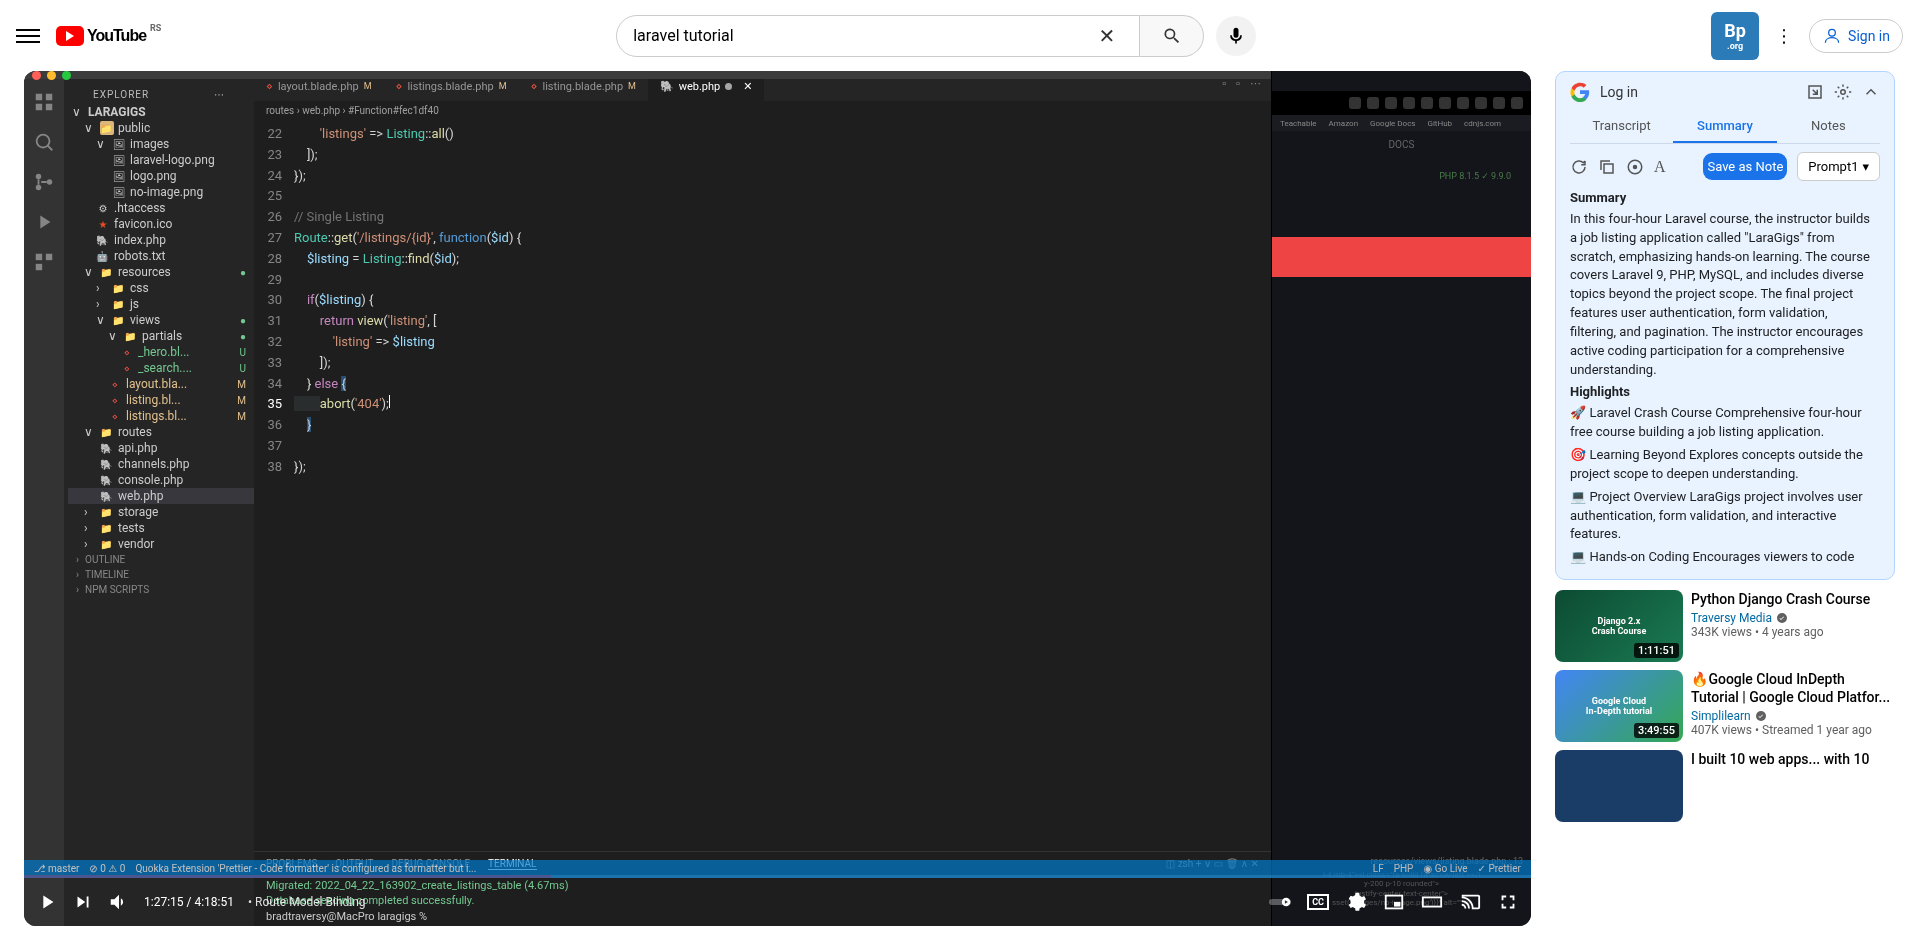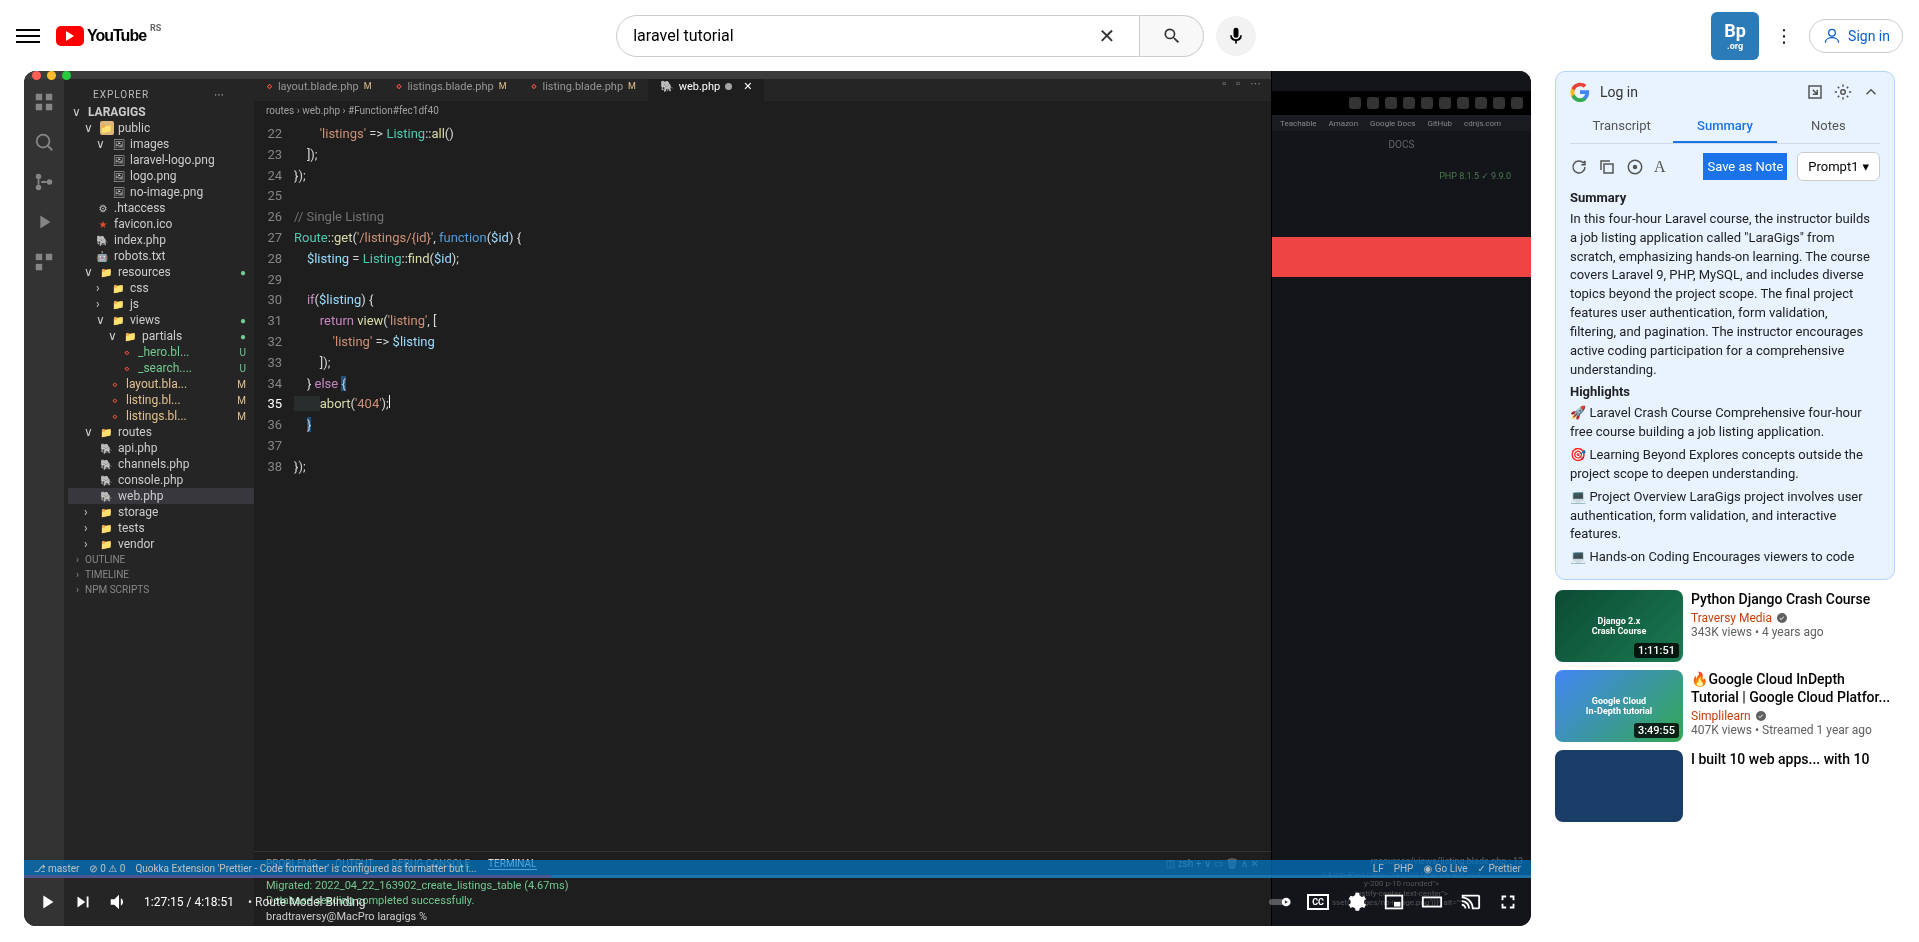--- a/index.html
+++ b/index.html
@@ -96,37 +96,37 @@
 .g-icon{display:inline-flex;align-items:center;justify-content:center;}
 .ext-login{flex:1;font-size:14px;color:#333;}
 .ext-header-icons{display:flex;gap:10px;color:#555;}
 .ext-header-icons svg{width:18px;height:18px;cursor:pointer;}
 .ext-tabs { display: flex; border-bottom: 1px solid #cbd9ea; }
 .ext-tab { flex: 1; text-align: center; padding: 8px; font-size: 13px; color: #555; cursor: pointer; }
 .ext-tab.active { color: #1a73e8; border-bottom: 2px solid #1a73e8; font-weight: 500; }
 .ext-toolbar { display: flex; align-items: center; gap: 10px; padding: 8px 0; }
 .ext-toolbar svg { width: 18px; height: 18px; color:#555; cursor:pointer;}
 .ext-toolbar .txt-icon{font-family:serif;font-size:16px;color:#555;cursor:pointer;}
-.save-note { background: #1a73e8; color: #fff; border-radius: 0; padding: 6px 4px; font-size: 13px; cursor: pointer; text-align: center; }
+.save-note { background: #1a73e8; color: #fff; border-radius: 9px; padding: 6px 4px; font-size: 13px; cursor: pointer; text-align: center; }
 .prompt-btn { border: 1px solid #ccc; border-radius: 6px; padding: 6px 10px; font-size: 13px; display:flex;align-items:center;gap:4px;cursor:pointer;background:#fff;}
 .ext-content { max-height: 380px; overflow-y: auto; font-size: 13px; line-height: 1.45; color: #202124; padding-right:6px;}
 .ext-content::-webkit-scrollbar{width:8px;}
 .ext-content::-webkit-scrollbar-thumb{background:#bbb;border-radius:4px;}
 .ext-content h4 { font-size: 13px; font-weight: bold; margin-bottom:2px;}
 .ext-content p{margin-bottom:4px;}
 
 
 .related { display: flex; gap: 8px; cursor: pointer; }
 .rel-thumb { width: 128px; height: 72px; background: #193d66; border-radius: 8px; position: relative; overflow: hidden; display:flex;align-items:center;justify-content:center;color:#fff;font-size:9px;text-align:center;font-weight:bold;}
 .rel-thumb.django{background:linear-gradient(135deg,#0c4b33,#1a7a52);}
 .rel-thumb.gcloud{background:linear-gradient(135deg,#4285f4,#34a853);}
 .rel-dur { position: absolute; bottom: 4px; right: 4px; background: rgba(0,0,0,0.8); color: #fff; font-size: 11px; padding: 1px 4px; border-radius: 3px; font-weight:500;}
 .rel-info { flex: 1; }
 .rel-title { font-size: 14px; font-weight: 500; line-height: 1.3; max-height: 2.6em; overflow: hidden; }
-.rel-channel { font-size: 12px; color: #c2410c; margin-top: 3px; display:flex;align-items:center;gap:4px;}
+.rel-channel { font-size: 12px; color: #0369a1; margin-top: 3px; display:flex;align-items:center;gap:4px;}
 .rel-meta { font-size: 12px; color: #606060; }
 .verified-small{width:12px;height:12px;fill:#606060;}
 </style>
 </head>
 <body>
 
 <div class="header">
   <div class="header-left">
     <div class="menu-icon">
         <span></span>

